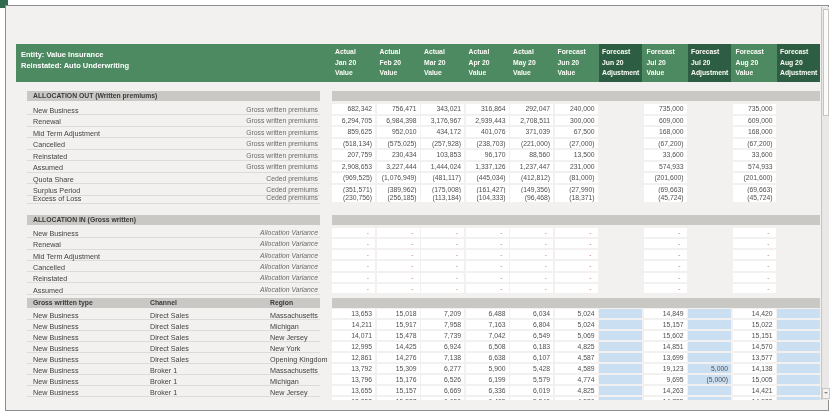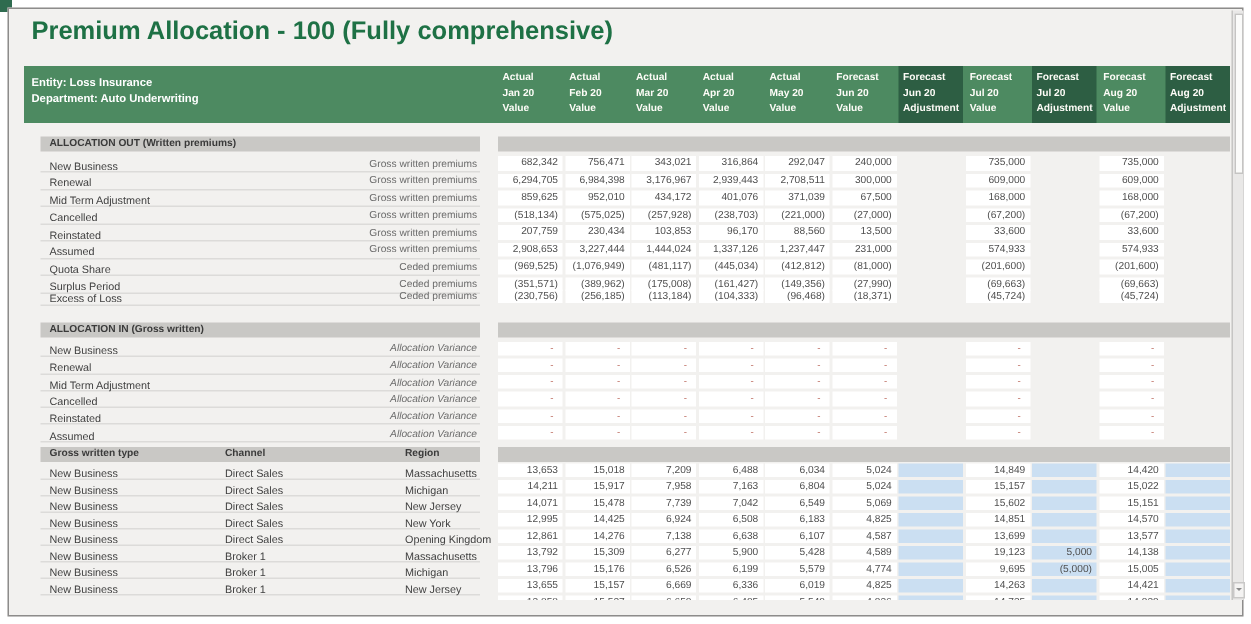--- a/index.html
+++ b/index.html
@@ -52,26 +52,25 @@
   .hthumb{position:absolute;left:534px;top:1.5px;width:102px;height:6px;background:#fbfbfa;border:1px solid #c2c1c0;border-radius:2px;}
 </style>
 </head>
 <body>
 
 <div class="stage">
   <div class="corner"></div>
   <div class="win">
 
     <div class="viewport">
-      <div class="title">Premium Allocation - 100 (Fully comprehensive)</div>
 
       <div class="band">
         <div class="entity">
-          <div>Entity: Loss Insurance</div>
-          <div>Department: Auto Underwriting</div>
+          <div>Entity: Value Insurance</div>
+          <div>Reinstated: Auto Underwriting</div>
         </div>
         <div id="colheads">
             <div class="colhead" style="left: 316px;">
               <div>Actual</div>
               <div>Jan 20</div>
               <div>Value</div>
             </div>
             <div class="colhead" style="left: 360.5px;">
               <div>Actual</div>
               <div>Feb 20</div>

